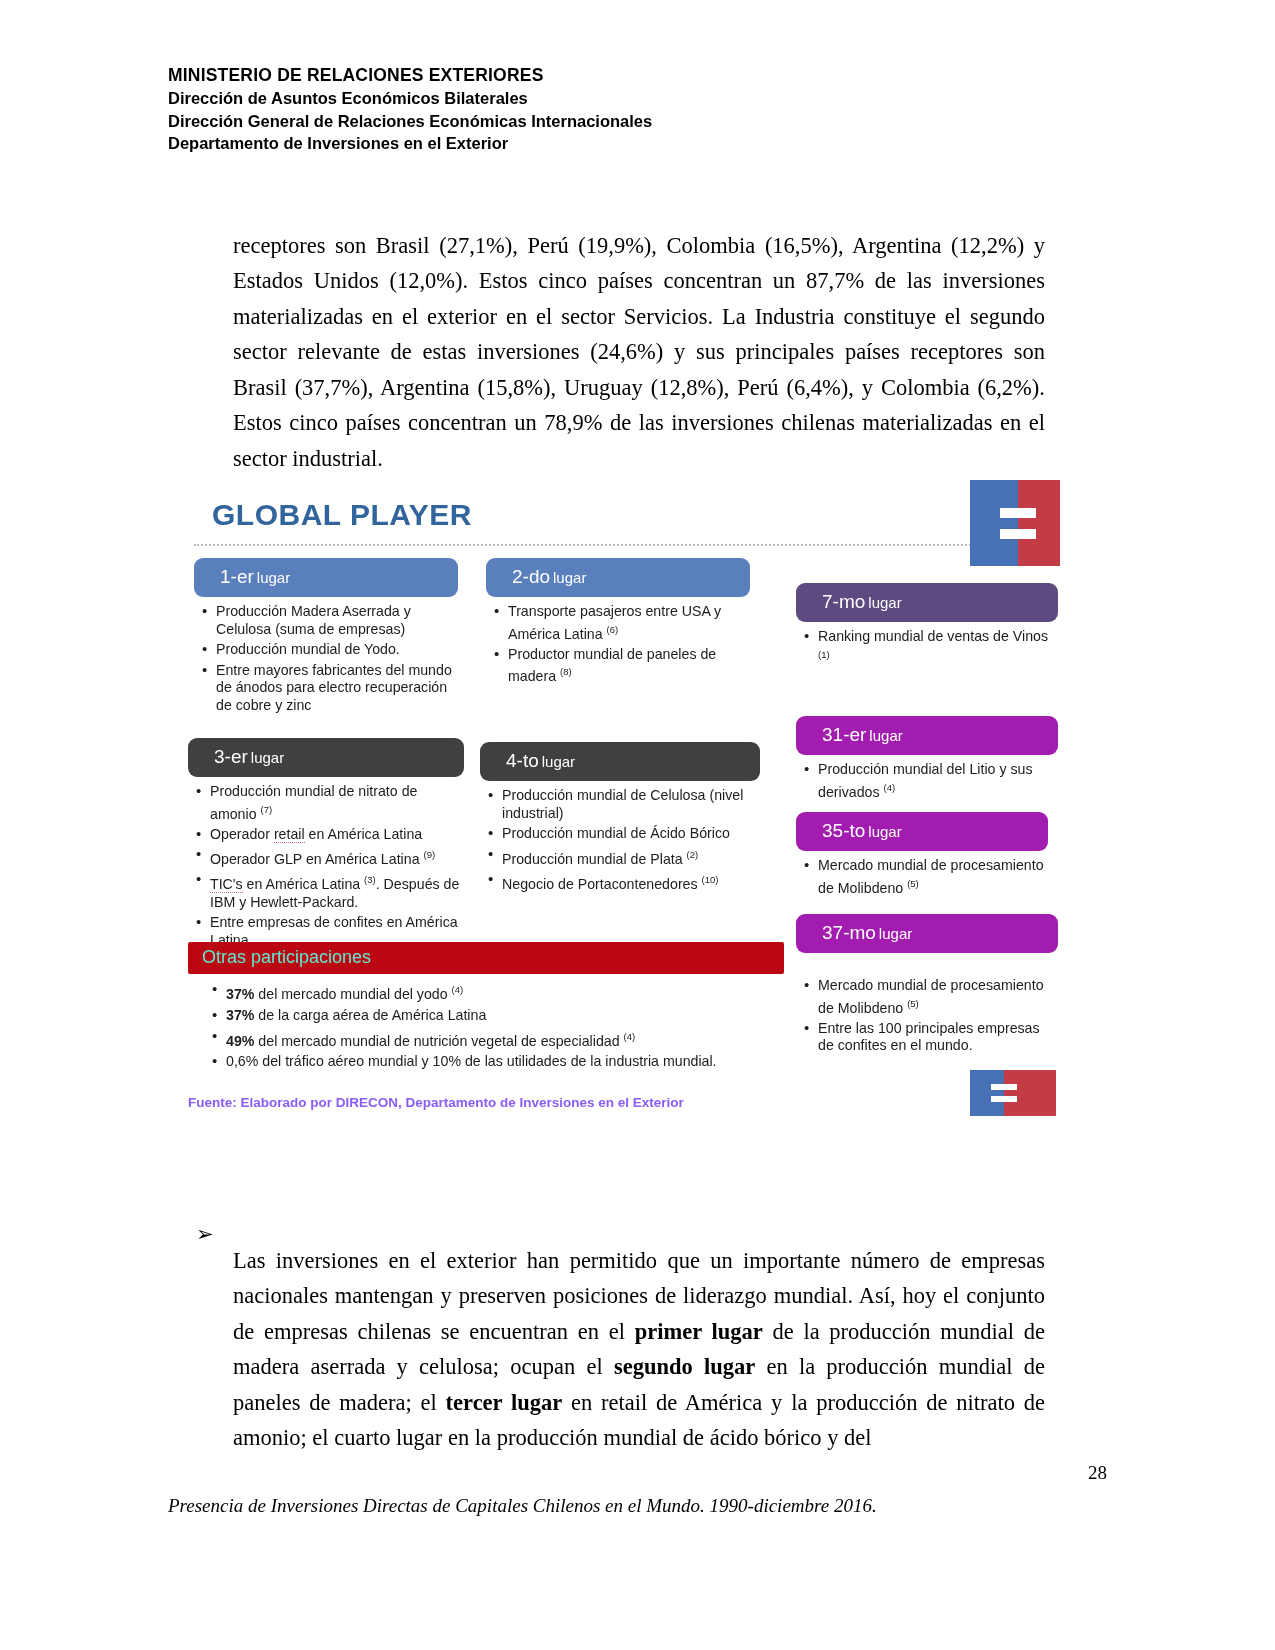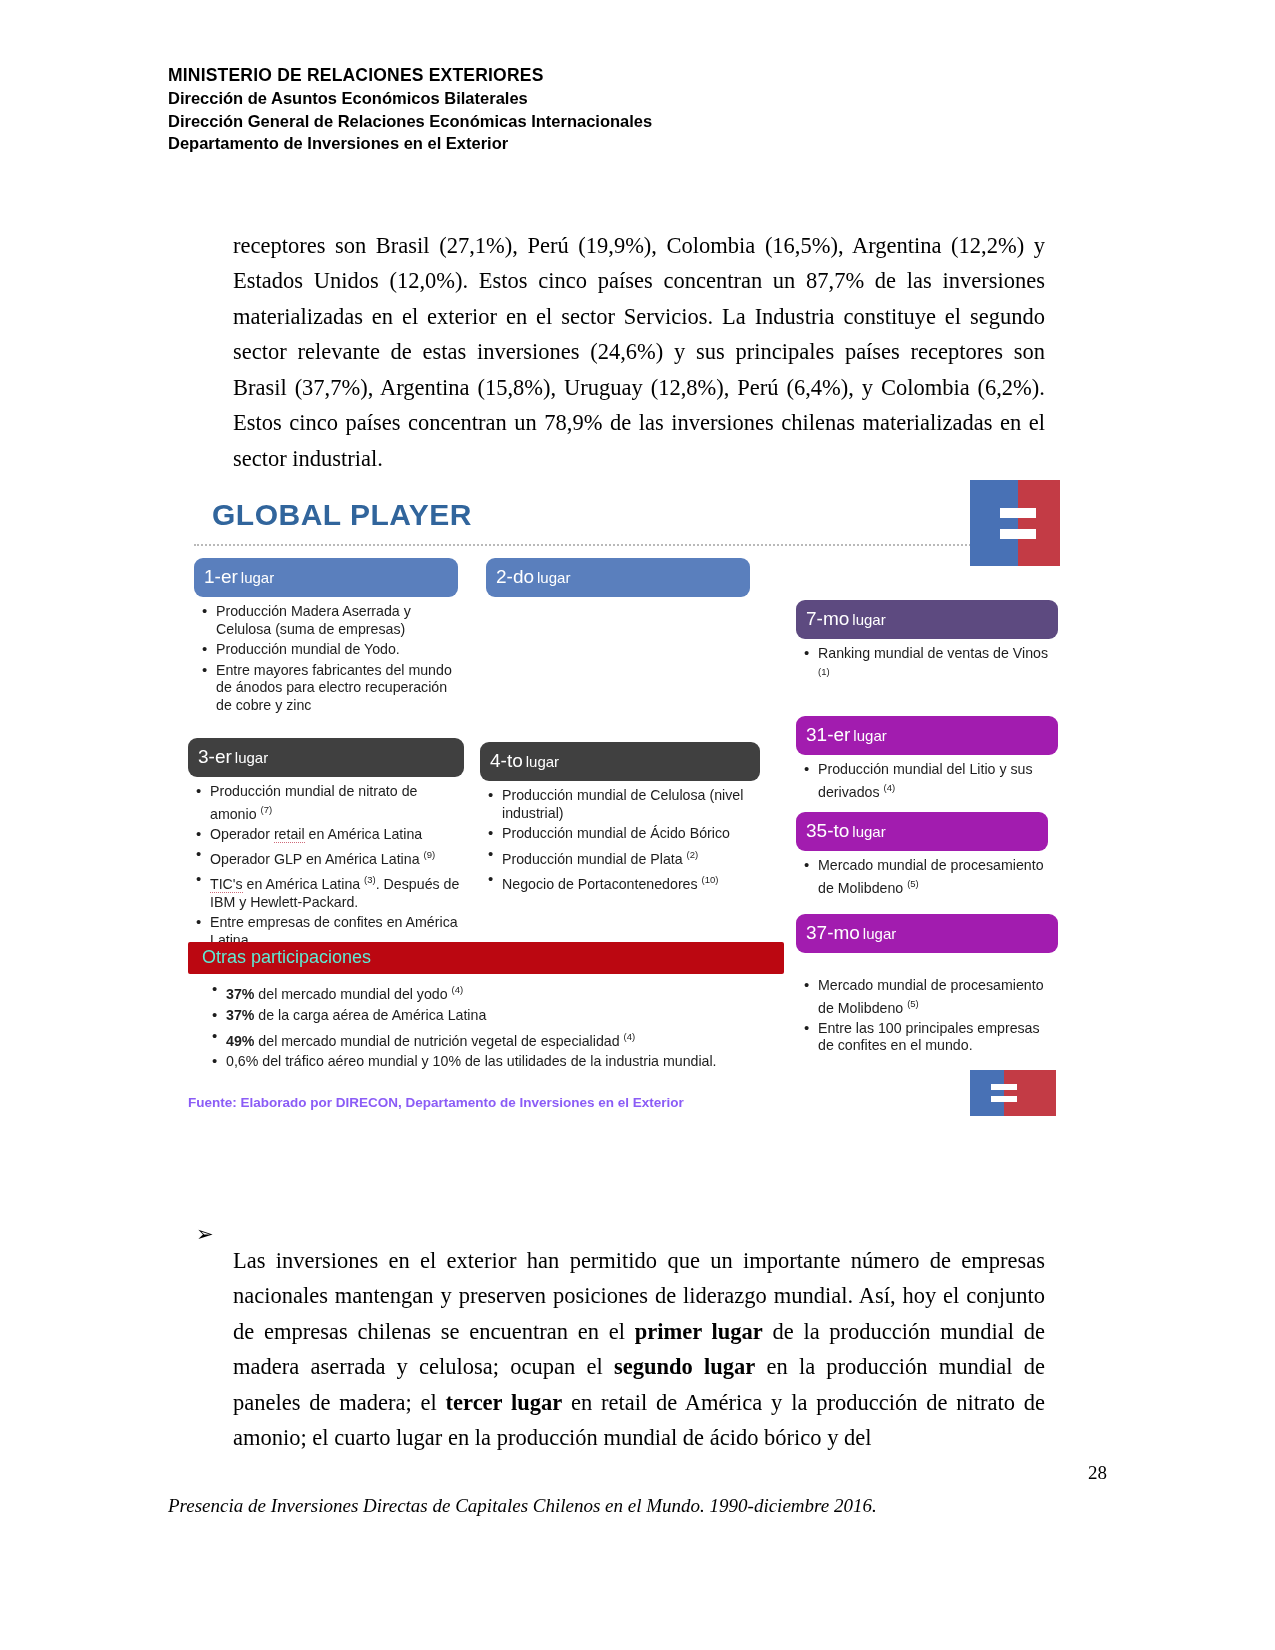--- a/index.html
+++ b/index.html
@@ -91,21 +91,21 @@
   #logo-bottom .fl-blue { width: 34px; height: 46px; }
   #logo-bottom .fl-red  { left: 34px; top: 0; width: 52px; height: 46px; }
   #logo-bottom .fl-white{ left: 21px; top: 14px; width: 26px; height: 6px; }
   #logo-bottom .fl-white2{ position:absolute; left: 21px; top: 26px; width: 26px; height: 6px; background:#fff; }
 
   
   .rank-block { position: absolute; }
   .rank-header {
     border-radius: 9px;
     color: #fff;
-    padding: 8px 14px 9px 10px;
+    padding: 8px 14px 9px 26px;
     font-size: 17.5px;
     box-sizing: border-box;
   }
   .rank-header .rank-num { font-size: 19px; }
   .rank-header .rank-word { font-size: 15px; margin-left: 3px; }
   .rank-list {
     list-style: none;
     margin: 6px 0 0 0;
     padding: 0 0 0 8px;
     font-size: 14.2px;
@@ -124,21 +124,21 @@
     font-size: 15px;
   }
   sup { font-size: 9.5px; vertical-align: super; }
   .squig { border-bottom: 1.5px dotted #cf6b7a; }
 
   
   #block-1 { left: 14px;  top: 88px;  width: 264px; }
   #block-2 { left: 306px; top: 88px;  width: 264px; }
   #block-3 { left: 8px;   top: 268px; width: 276px; }
   #block-4 { left: 300px; top: 272px; width: 280px; }
-  #block-7 { left: 616px; top: 130px; width: 262px; }
+  #block-7 { left: 616px; top: 113px; width: 262px; }
   #block-31{ left: 616px; top: 210px; width: 262px; }
   #block-35{ left: 616px; top: 306px; width: 252px; }
   #block-37{ left: 616px; top: 408px; width: 262px; }
 
   .hdr-blue  { background: #5a7fbd; }
   .hdr-olive { background: #404040; }
   .hdr-purple{ background: #5d4a80; }
   .hdr-orange{ background: #a21caf; margin-top: 36px; }
 
   
@@ -254,20 +254,24 @@
       <li>Producción Madera Aserrada y Celulosa (suma de empresas)</li>
       <li>Producción mundial de Yodo.</li>
       <li>Entre mayores fabricantes del mundo de ánodos para electro recuperación de cobre y zinc</li>
     </ul>
   </div>
 
   <div class="rank-block" id="block-2">
     <div class="rank-header hdr-blue">
       <span class="rank-num">2-do</span><span class="rank-word">lugar</span>
     </div>
+    <ul class="rank-list">
+      <li>Transporte pasajeros entre USA y América Latina <sup>(6)</sup></li>
+      <li>Productor mundial de paneles de madera <sup>(8)</sup></li>
+    </ul>
   </div>
 
   <div class="rank-block" id="block-3">
     <div class="rank-header hdr-olive">
       <span class="rank-num">3-er</span><span class="rank-word">lugar</span>
     </div>
     <ul class="rank-list">
       <li>Producción mundial de nitrato de amonio <sup>(7)</sup></li>
       <li>Operador <span class="squig">retail</span> en América Latina</li>
       <li>Operador GLP en América Latina <sup>(9)</sup></li>

